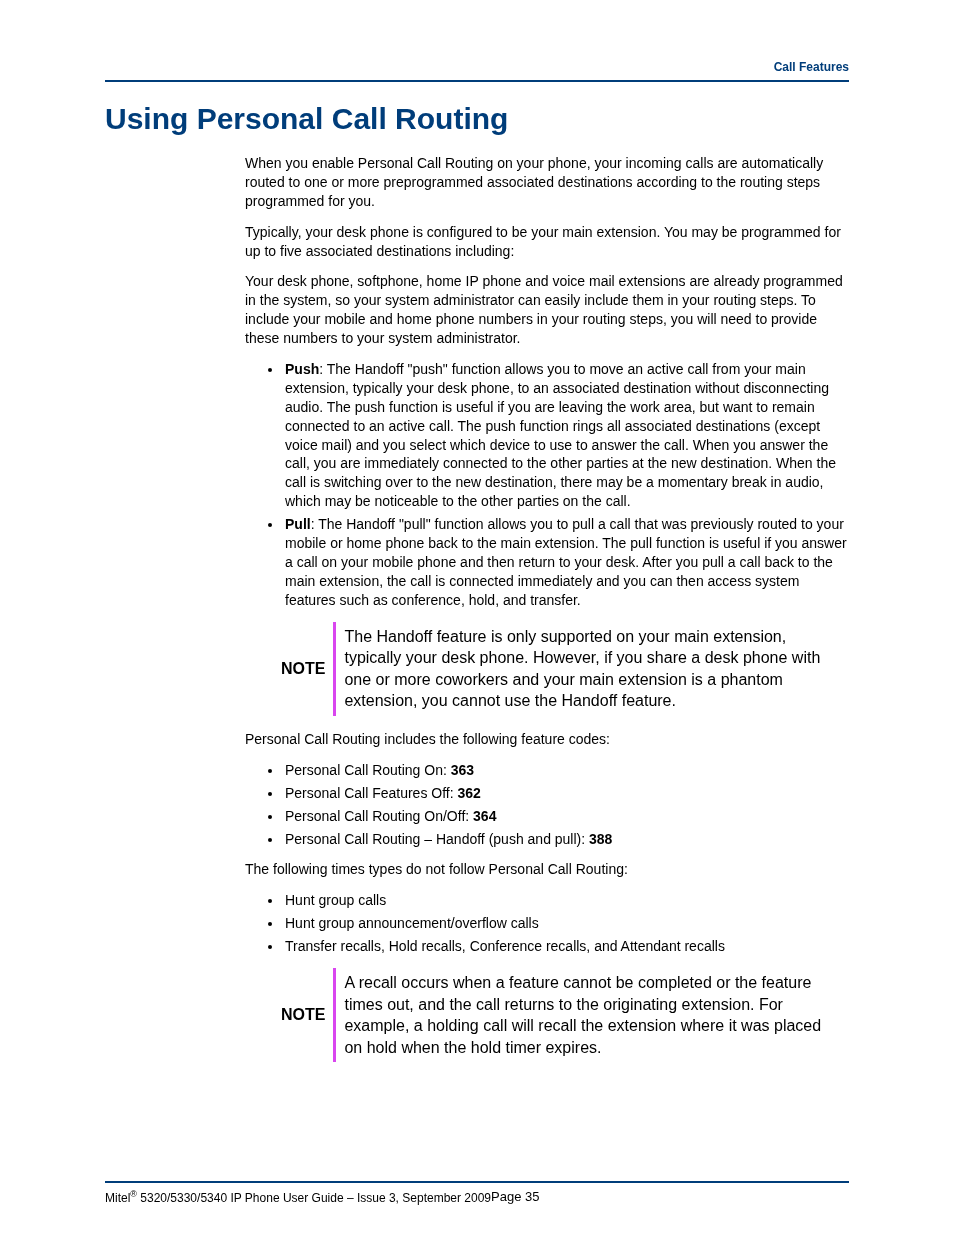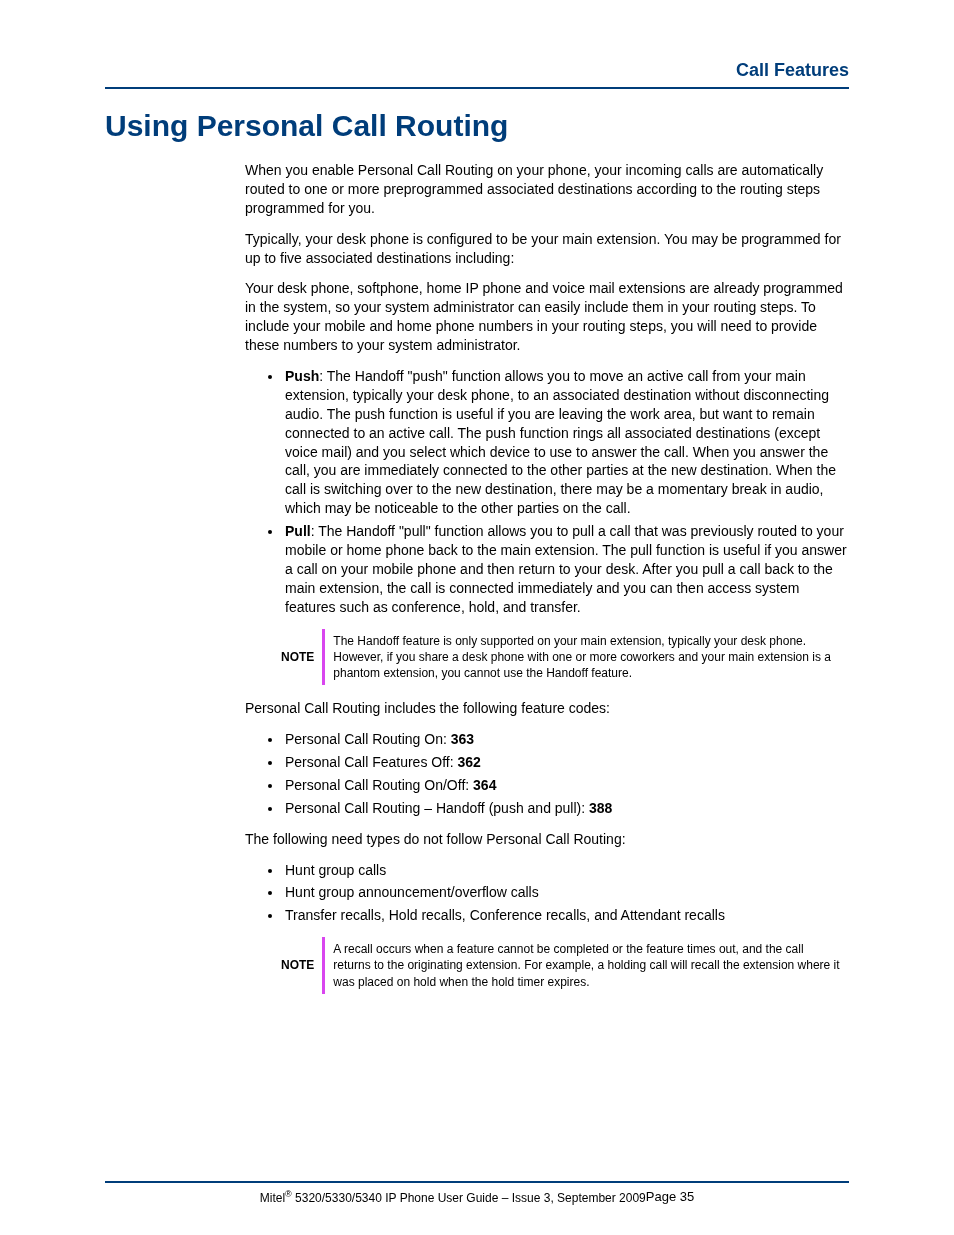--- a/index.html
+++ b/index.html
@@ -14,21 +14,21 @@
     width: 954px;
     height: 1235px;
     position: relative;
     box-sizing: border-box;
     padding: 60px 105px 0 105px;
   }
   .header-label {
     text-align: right;
     color: #003d7a;
     font-weight: bold;
-    font-size: 18px;
+    font-size: 12px;
     margin-bottom: 6px;
   }
   .header-rule {
     border: none;
     border-top: 2px solid #003d7a;
     margin: 0 0 20px 0;
   }
   h1 {
     color: #003d7a;
     font-size: 30px;
@@ -51,21 +51,21 @@
     padding-left: 2px;
     line-height: 1.35;
   }
   .note-table {
     border-collapse: collapse;
     margin: 8px 0 14px 28px;
   }
   .note-table td {
     vertical-align: middle;
     padding: 4px 8px;
-    font-size: 12px;
+    font-size: 16px;
     line-height: 1.35;
   }
   .note-table td.note-label {
     border-right: 3px solid #d946ef;
     font-weight: bold;
     white-space: nowrap;
     text-align: center;
     padding-right: 8px;
   }
   .bold { font-weight: bold; }
@@ -75,21 +75,21 @@
     right: 105px;
     bottom: 30px;
   }
   .footer-rule {
     border: none;
     border-top: 2px solid #003d7a;
     margin: 0 0 6px 0;
   }
   .footer-line {
     display: flex;
-    justify-content: center;
+    justify-content: flex-start;
     font-size: 12px;
     color: #000;
   }
   .footer-left { }
   .footer-right { font-size: 13px; }
   .sup { font-size: 9px; vertical-align: super; }
 </style>
 </head>
 <body>
 
@@ -124,21 +124,21 @@
 
     <p>Personal Call Routing includes the following feature codes:</p>
 
     <ul>
       <li><span>Personal Call Routing On: </span><span class="bold">363</span></li>
       <li><span>Personal Call Features Off: </span><span class="bold">362</span></li>
       <li><span>Personal Call Routing On/Off: </span><span class="bold">364</span></li>
       <li><span>Personal Call Routing – Handoff (push and pull): </span><span class="bold">388</span></li>
     </ul>
 
-    <p>The following need types do not follow Personal Call Routing:</p>
+    <p>The following times types do not follow Personal Call Routing:</p>
 
     <ul>
       <li>Hunt group calls</li>
       <li>Hunt group announcement/overflow calls</li>
       <li>Transfer recalls, Hold recalls, Conference recalls, and Attendant recalls</li>
     </ul>
 
     <table class="note-table">
       <tbody>
           <tr>

